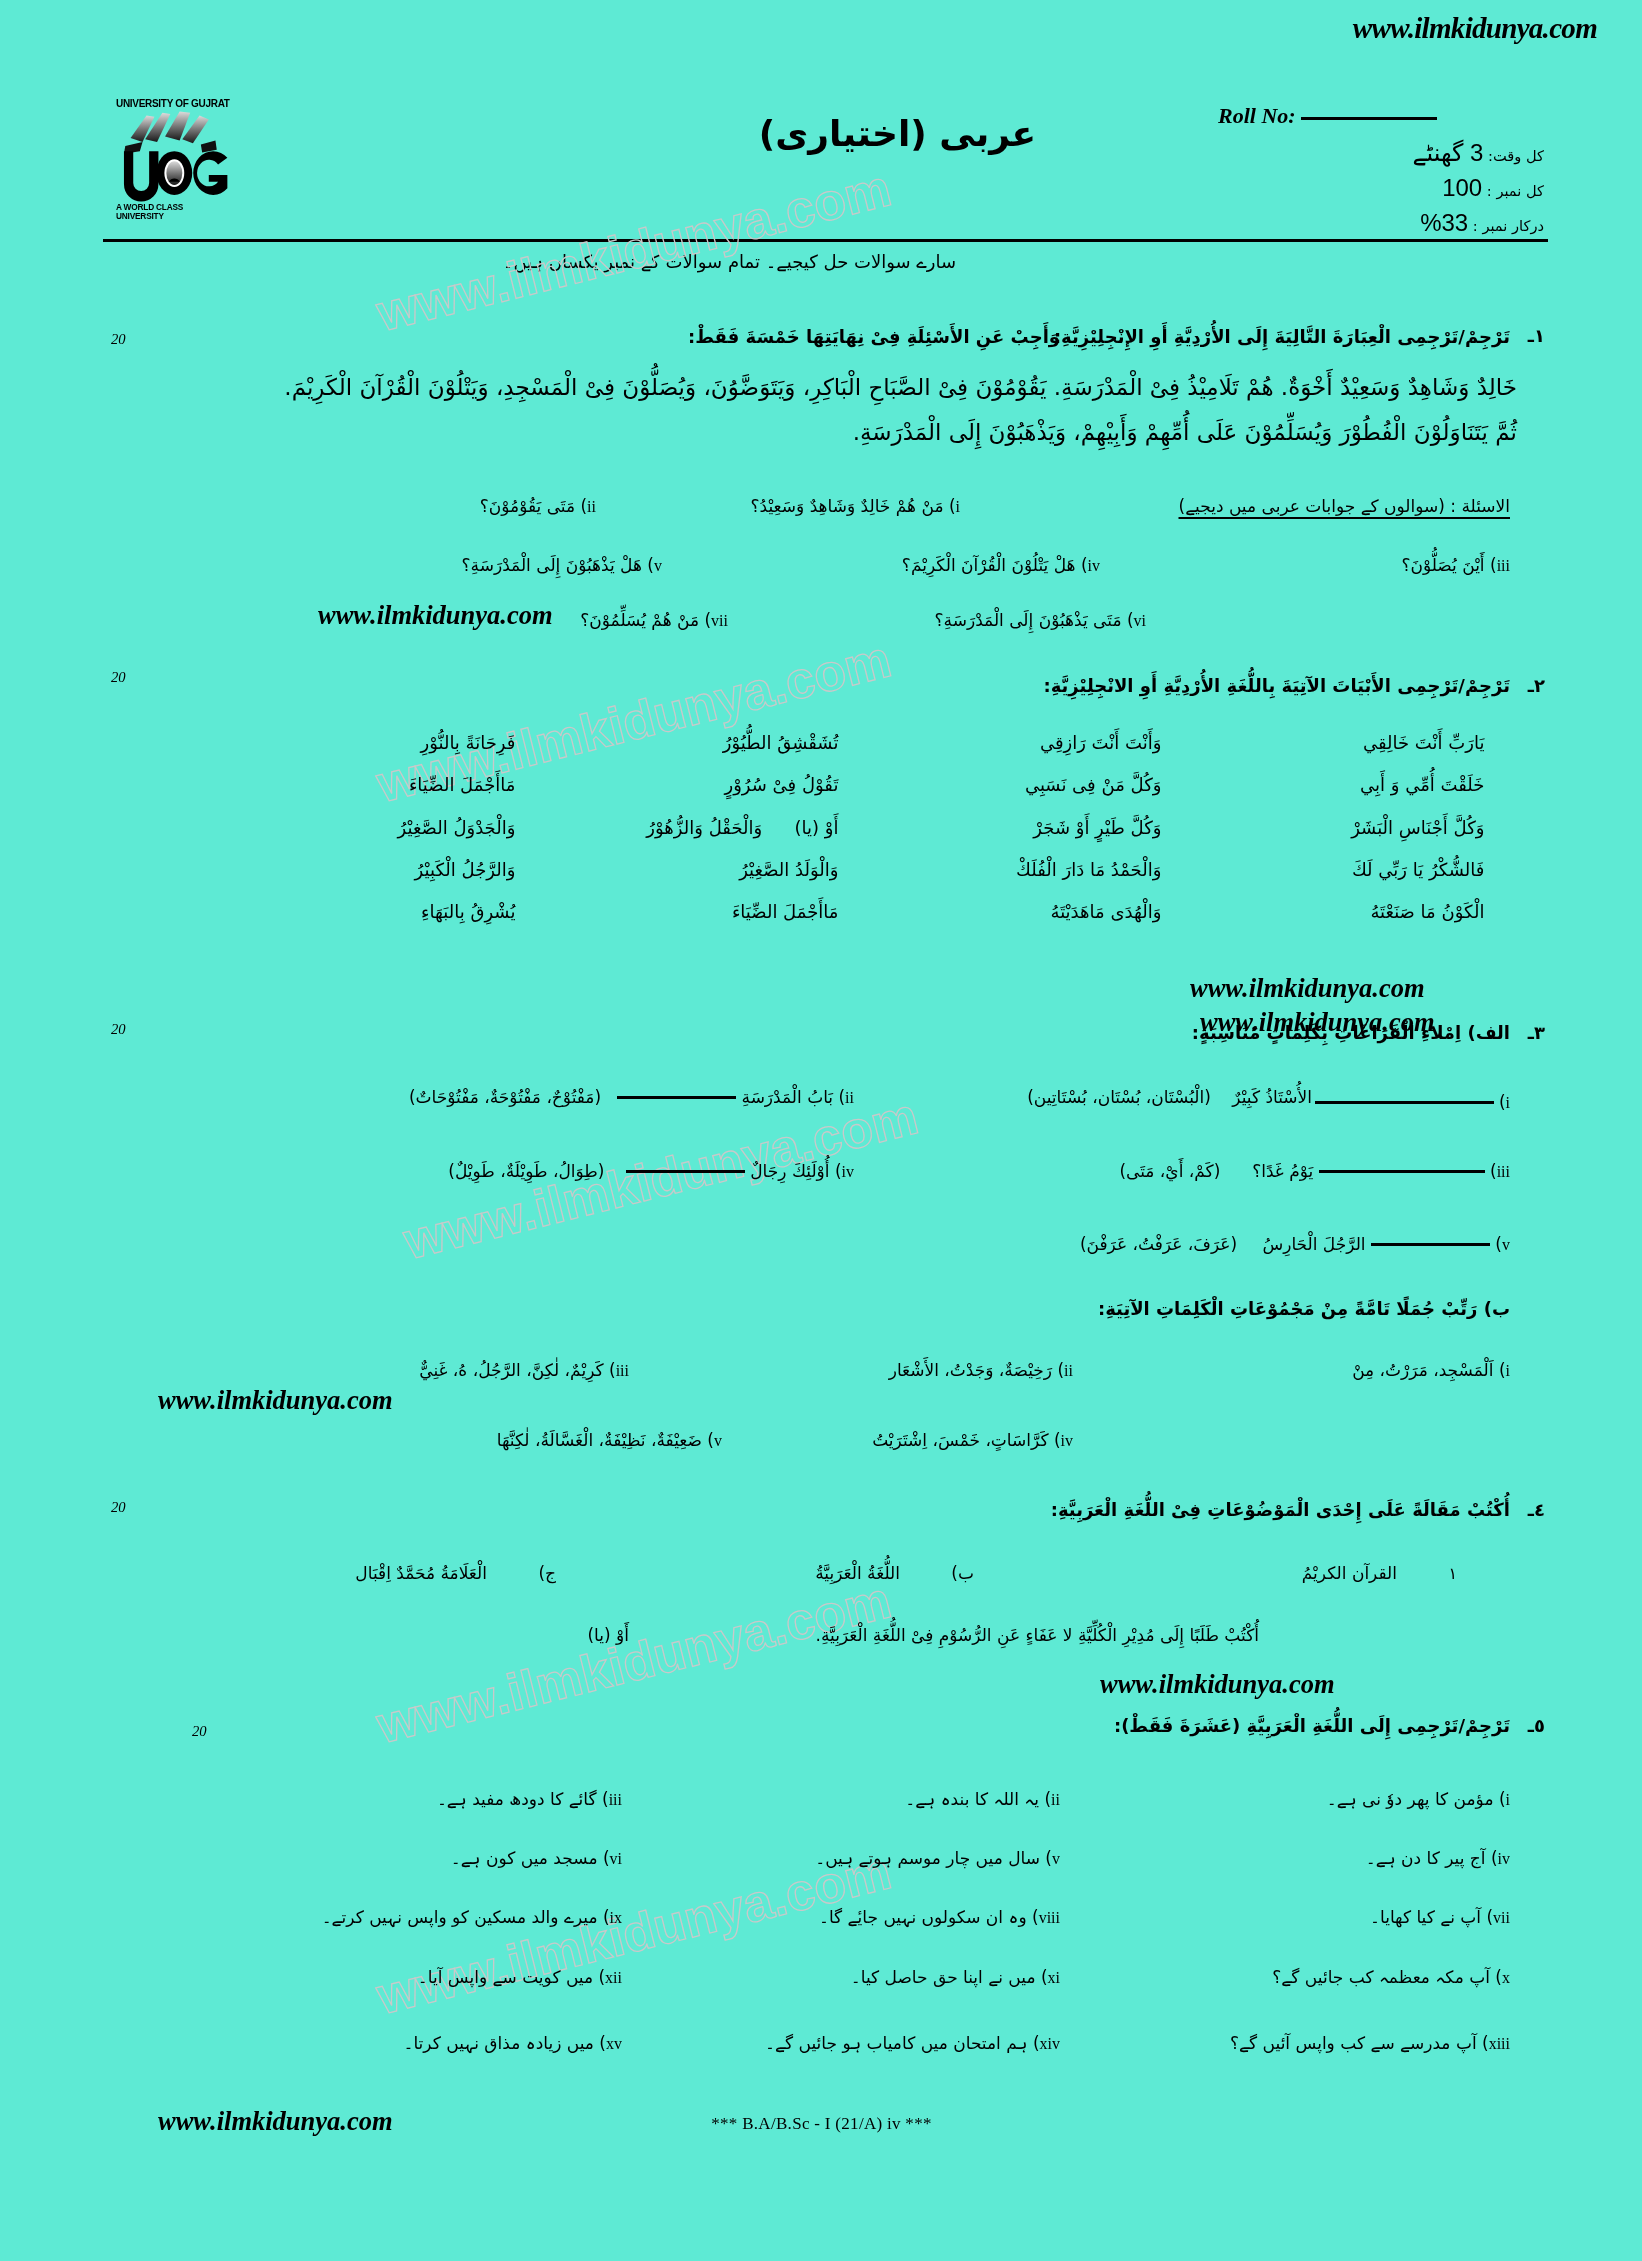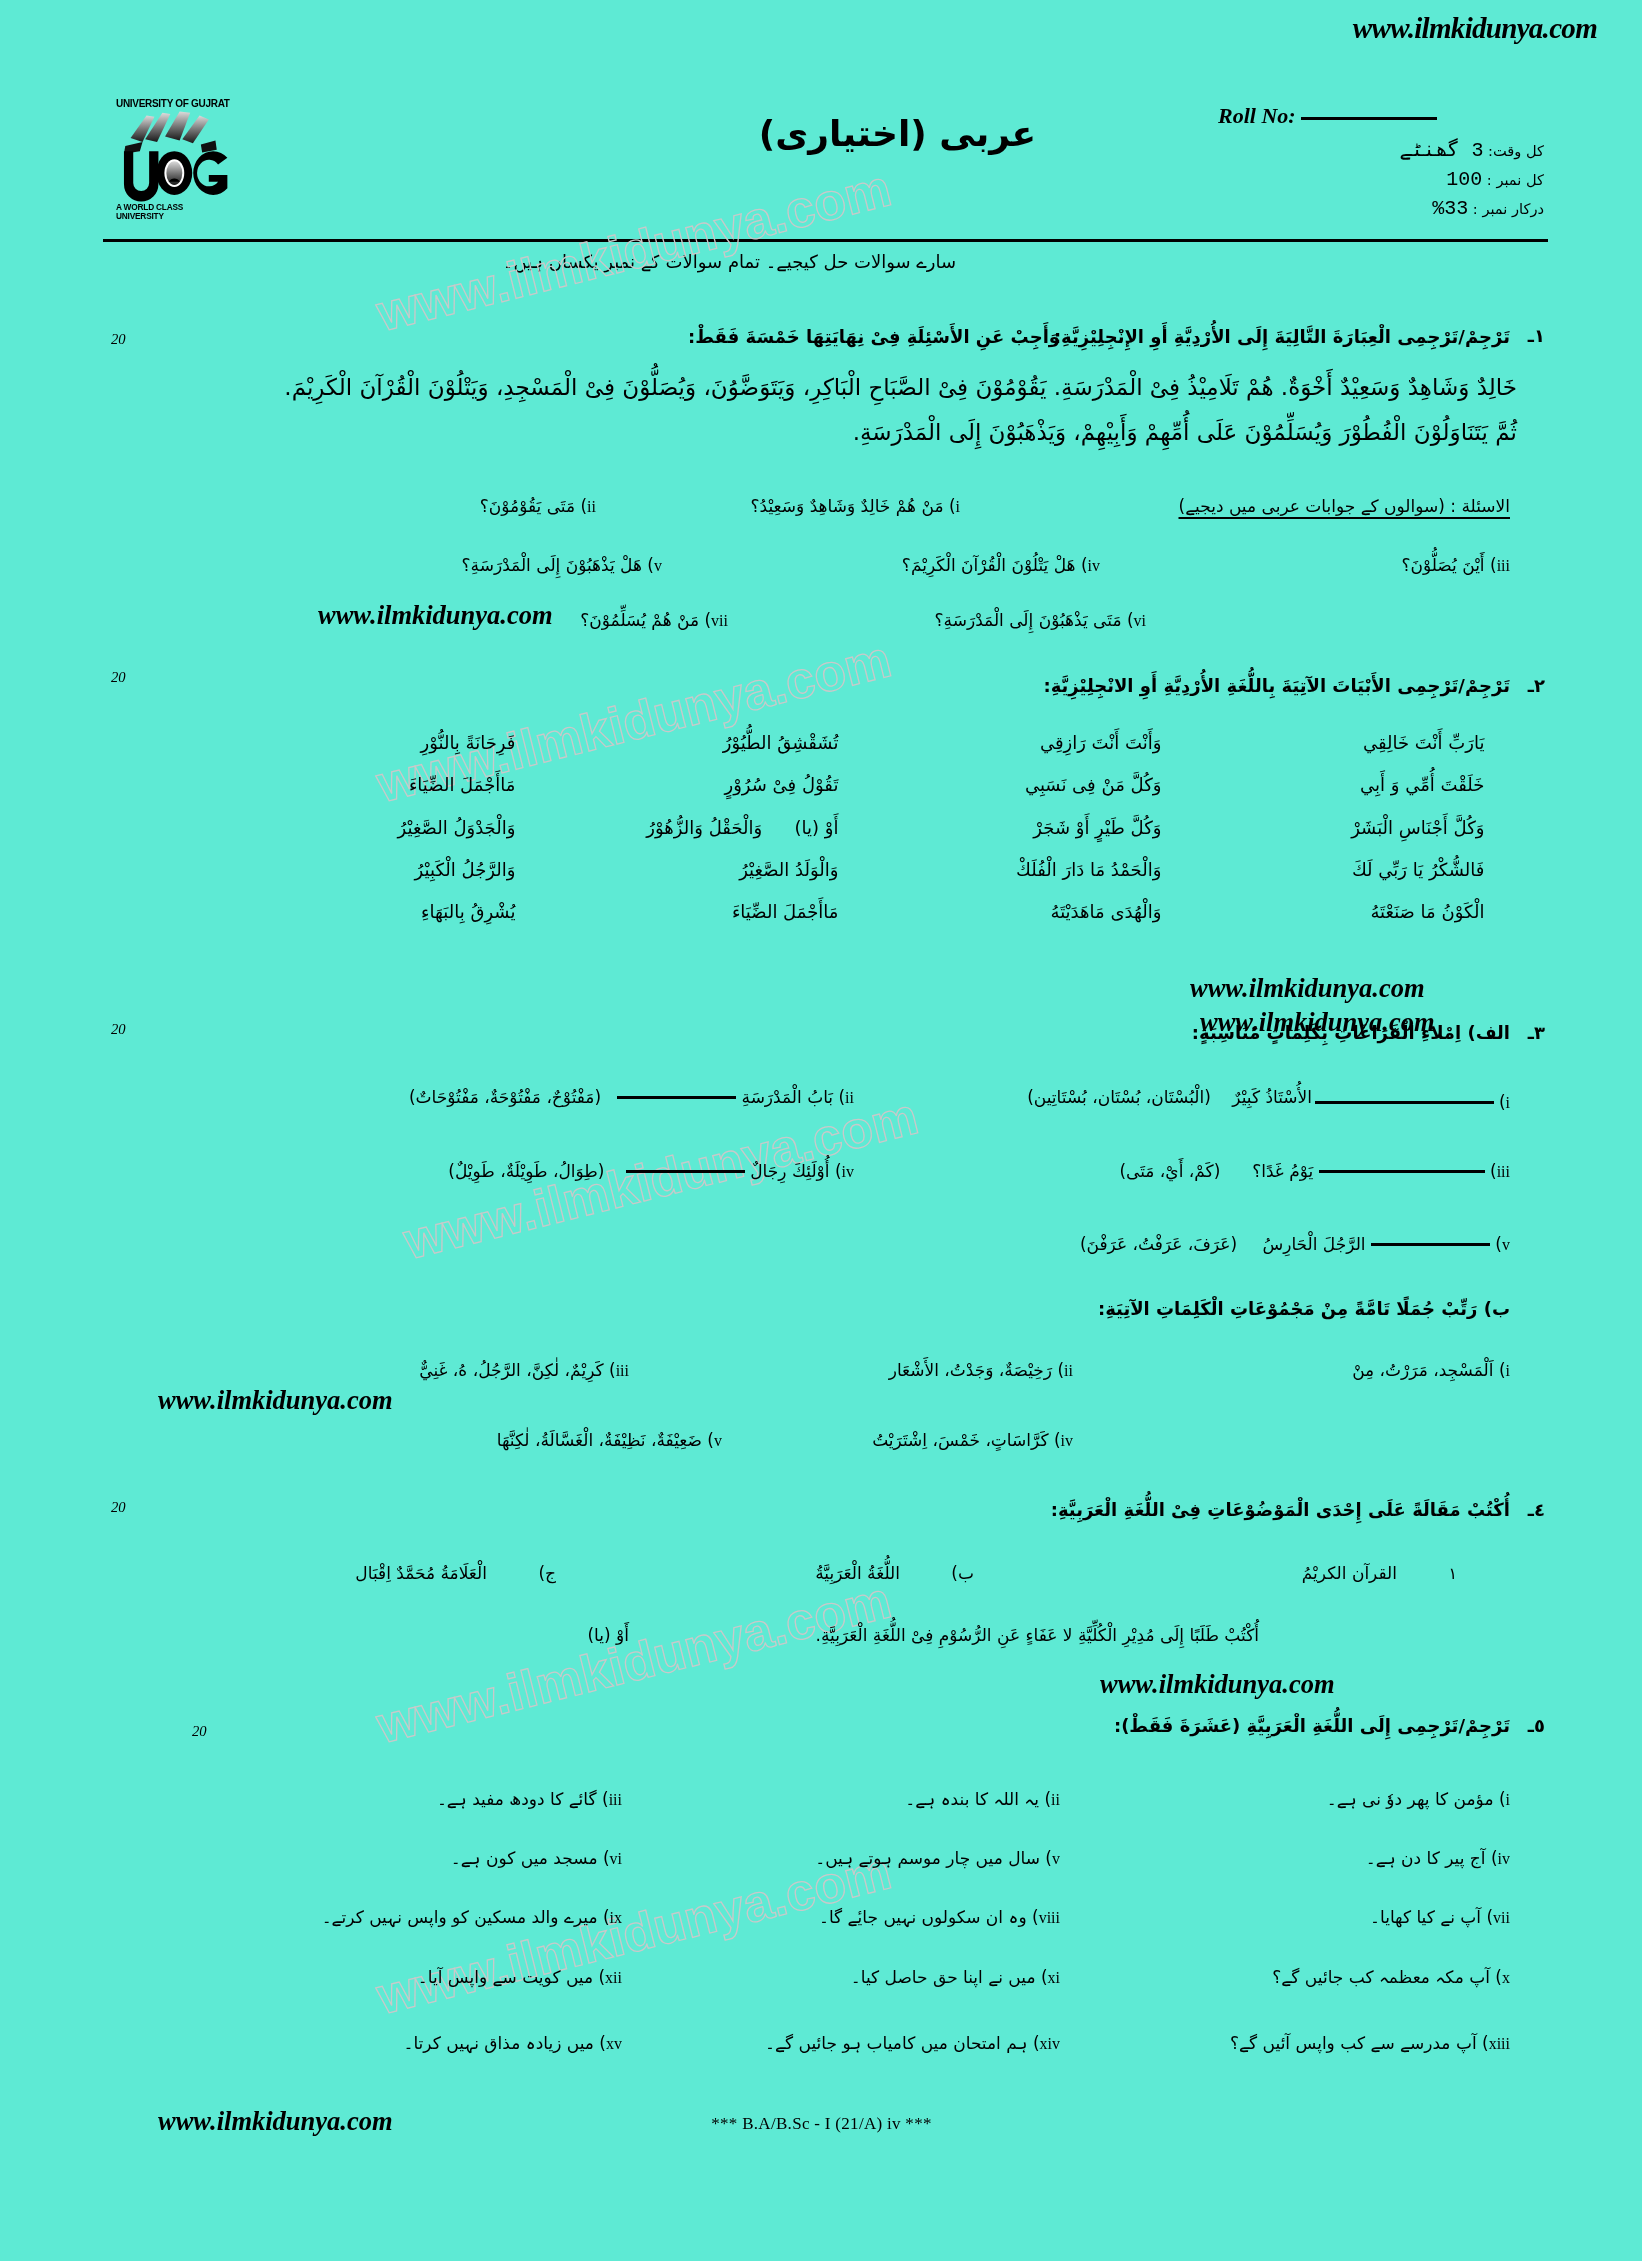--- a/index.html
+++ b/index.html
@@ -129,22 +129,22 @@
     top: 136px;
     direction: rtl;
     font-family: "DejaVu Sans", sans-serif;
     font-size: 14.6px;
     line-height: 1.45;
     text-align: right;
     width: 199px;
   }
   .meta-row { white-space: nowrap; }
   .meta-val {
-    font-family: Liberation Mono, monospace;
-    font-size: 20px;
+    font-family: Liberation Sans, sans-serif;
+    font-size: 24px;
     font-weight: normal;
   }
 
   .top-rule {
     position: absolute;
     left: 103px;
     top: 239px;
     width: 1445px;
     border-top: 3.3px solid #000;
   }

